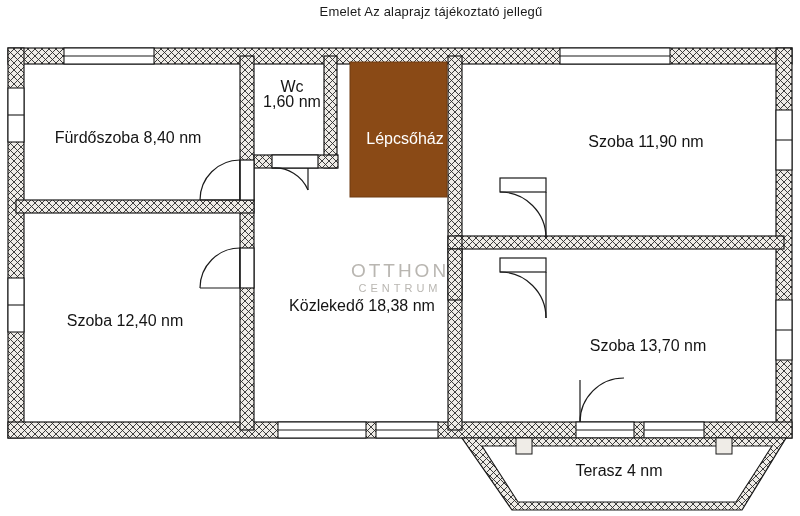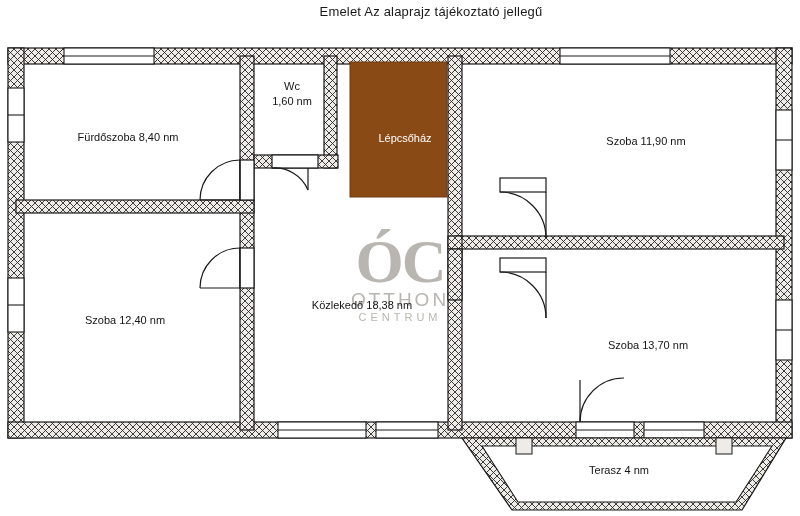--- a/index.html
+++ b/index.html
@@ -27,21 +27,21 @@
     left: 0;
     width: 800px;
     text-align: center;
     font-size: 13px;
     color: #1a1a1a;
     letter-spacing: 0.2px;
     padding-left: 31px;
   }
   .room-label {
     position: absolute;
-    font-size: 11px;
+    font-size: 16px;
     color: #141414;
     text-align: center;
     white-space: nowrap;
     transform: translate(-50%, -50%);
     line-height: 15px;
   }
   .room-label.two-line {
     white-space: normal;
     width: 70px;
   }
@@ -184,21 +184,20 @@
   <g>
     <path d="M462,438 L786,438 L742,510 L512,510 Z" fill="url(#hatch)" stroke="#1a1a1a" stroke-width="1.2"></path>
     <path d="M482,446 L772,446 L736,502 L518,502 Z" fill="#ffffff" stroke="#1a1a1a" stroke-width="1.1"></path>
 
     <rect x="516" y="438" width="16" height="16" fill="#efece7" stroke="#1a1a1a" stroke-width="1"></rect>
     <rect x="716" y="438" width="16" height="16" fill="#efece7" stroke="#1a1a1a" stroke-width="1"></rect>
   </g>
 </svg>
 
 <div class="watermark">
-  <div class="wm-mark">ÓC</div>
   <div class="wm-name">OTTHON</div>
   <div class="wm-sub">CENTRUM</div>
 </div>
 
 <div class="room-label" style="left:128px;top:137px">Fürdőszoba 8,40 nm</div>
 
 <div class="room-label two-line" style="left:292px;top:94px">
   <div>Wc</div>
   <div>1,60 nm</div>
 </div>

